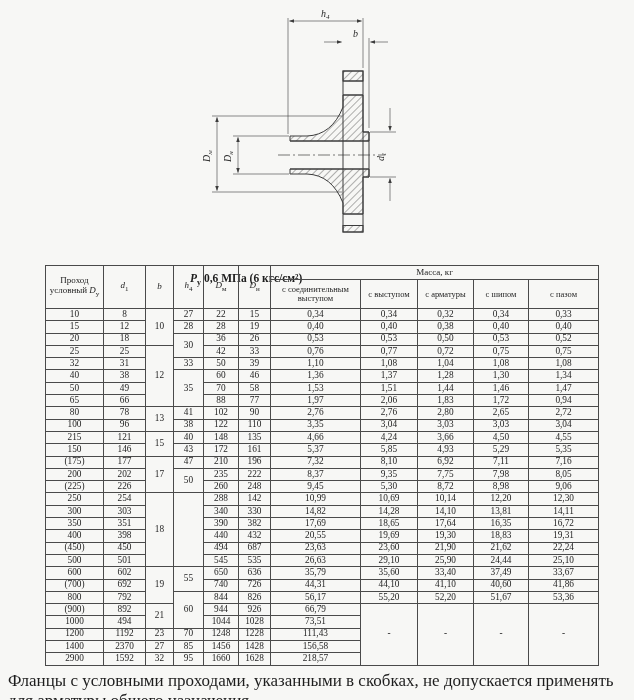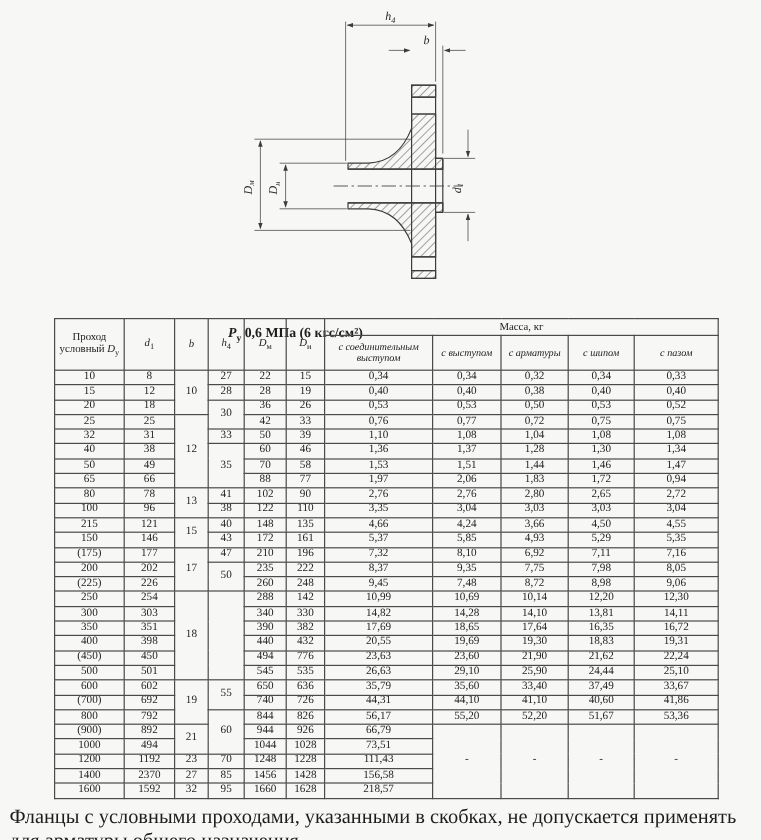--- a/index.html
+++ b/index.html
@@ -24,21 +24,21 @@
     font-size:9.5px;color:#1e1e1e;
   }
   table.flange th,table.flange td{
     border:1px solid #4a4a4a;
     text-align:center;vertical-align:middle;
     padding:0 1px;line-height:1.05;
     overflow:hidden;
   }
   table.flange thead th{font-weight:normal;font-size:9px;}
   table.flange thead tr.group-row th{height:13px;text-align:center;}
-  table.flange thead tr.sub-row th{height:28px;font-size:8.5px;font-style:italic;}
+  table.flange thead tr.sub-row th{height:28px;font-size:8.5px;}
   table.flange td{height:11.3px;font-size:9.3px;}
   th i,td i{font-style:italic;font-family:"Liberation Serif",serif;}
   th sub{font-size:7px;}
   
   .footnote{
     position:absolute;left:8px;top:671px;width:618px;
     text-align:left;font-size:17px;color:#1d1d1d;
   }
 </style>
 </head>
@@ -318,21 +318,21 @@
         <td>7,75</td>
         <td>7,98</td>
         <td>8,05</td>
       </tr>
       <tr>
         <td>(225)</td>
         <td>226</td>
         <td>260</td>
         <td>248</td>
         <td>9,45</td>
-        <td>7,48</td>
+        <td>5,30</td>
         <td>8,72</td>
         <td>8,98</td>
         <td>9,06</td>
       </tr>
       <tr>
         <td>250</td>
         <td>254</td>
         <td rowspan="6">18</td>
         <td rowspan="6"></td>
         <td>288</td>
@@ -373,21 +373,21 @@
         <td>20,55</td>
         <td>19,69</td>
         <td>19,30</td>
         <td>18,83</td>
         <td>19,31</td>
       </tr>
       <tr>
         <td>(450)</td>
         <td>450</td>
         <td>494</td>
-        <td>776</td>
+        <td>687</td>
         <td>23,63</td>
         <td>23,60</td>
         <td>21,90</td>
         <td>21,62</td>
         <td>22,24</td>
       </tr>
       <tr>
         <td>500</td>
         <td>501</td>
         <td>545</td>
@@ -465,21 +465,21 @@
       <tr>
         <td>1400</td>
         <td>2370</td>
         <td rowspan="1">27</td>
         <td rowspan="1">85</td>
         <td>1456</td>
         <td>1428</td>
         <td>156,58</td>
       </tr>
       <tr>
-        <td>1600</td>
+        <td>2900</td>
         <td>1592</td>
         <td rowspan="1">32</td>
         <td rowspan="1">95</td>
         <td>1660</td>
         <td>1628</td>
         <td>218,57</td>
       </tr>
     </tbody>
 </table>
 

